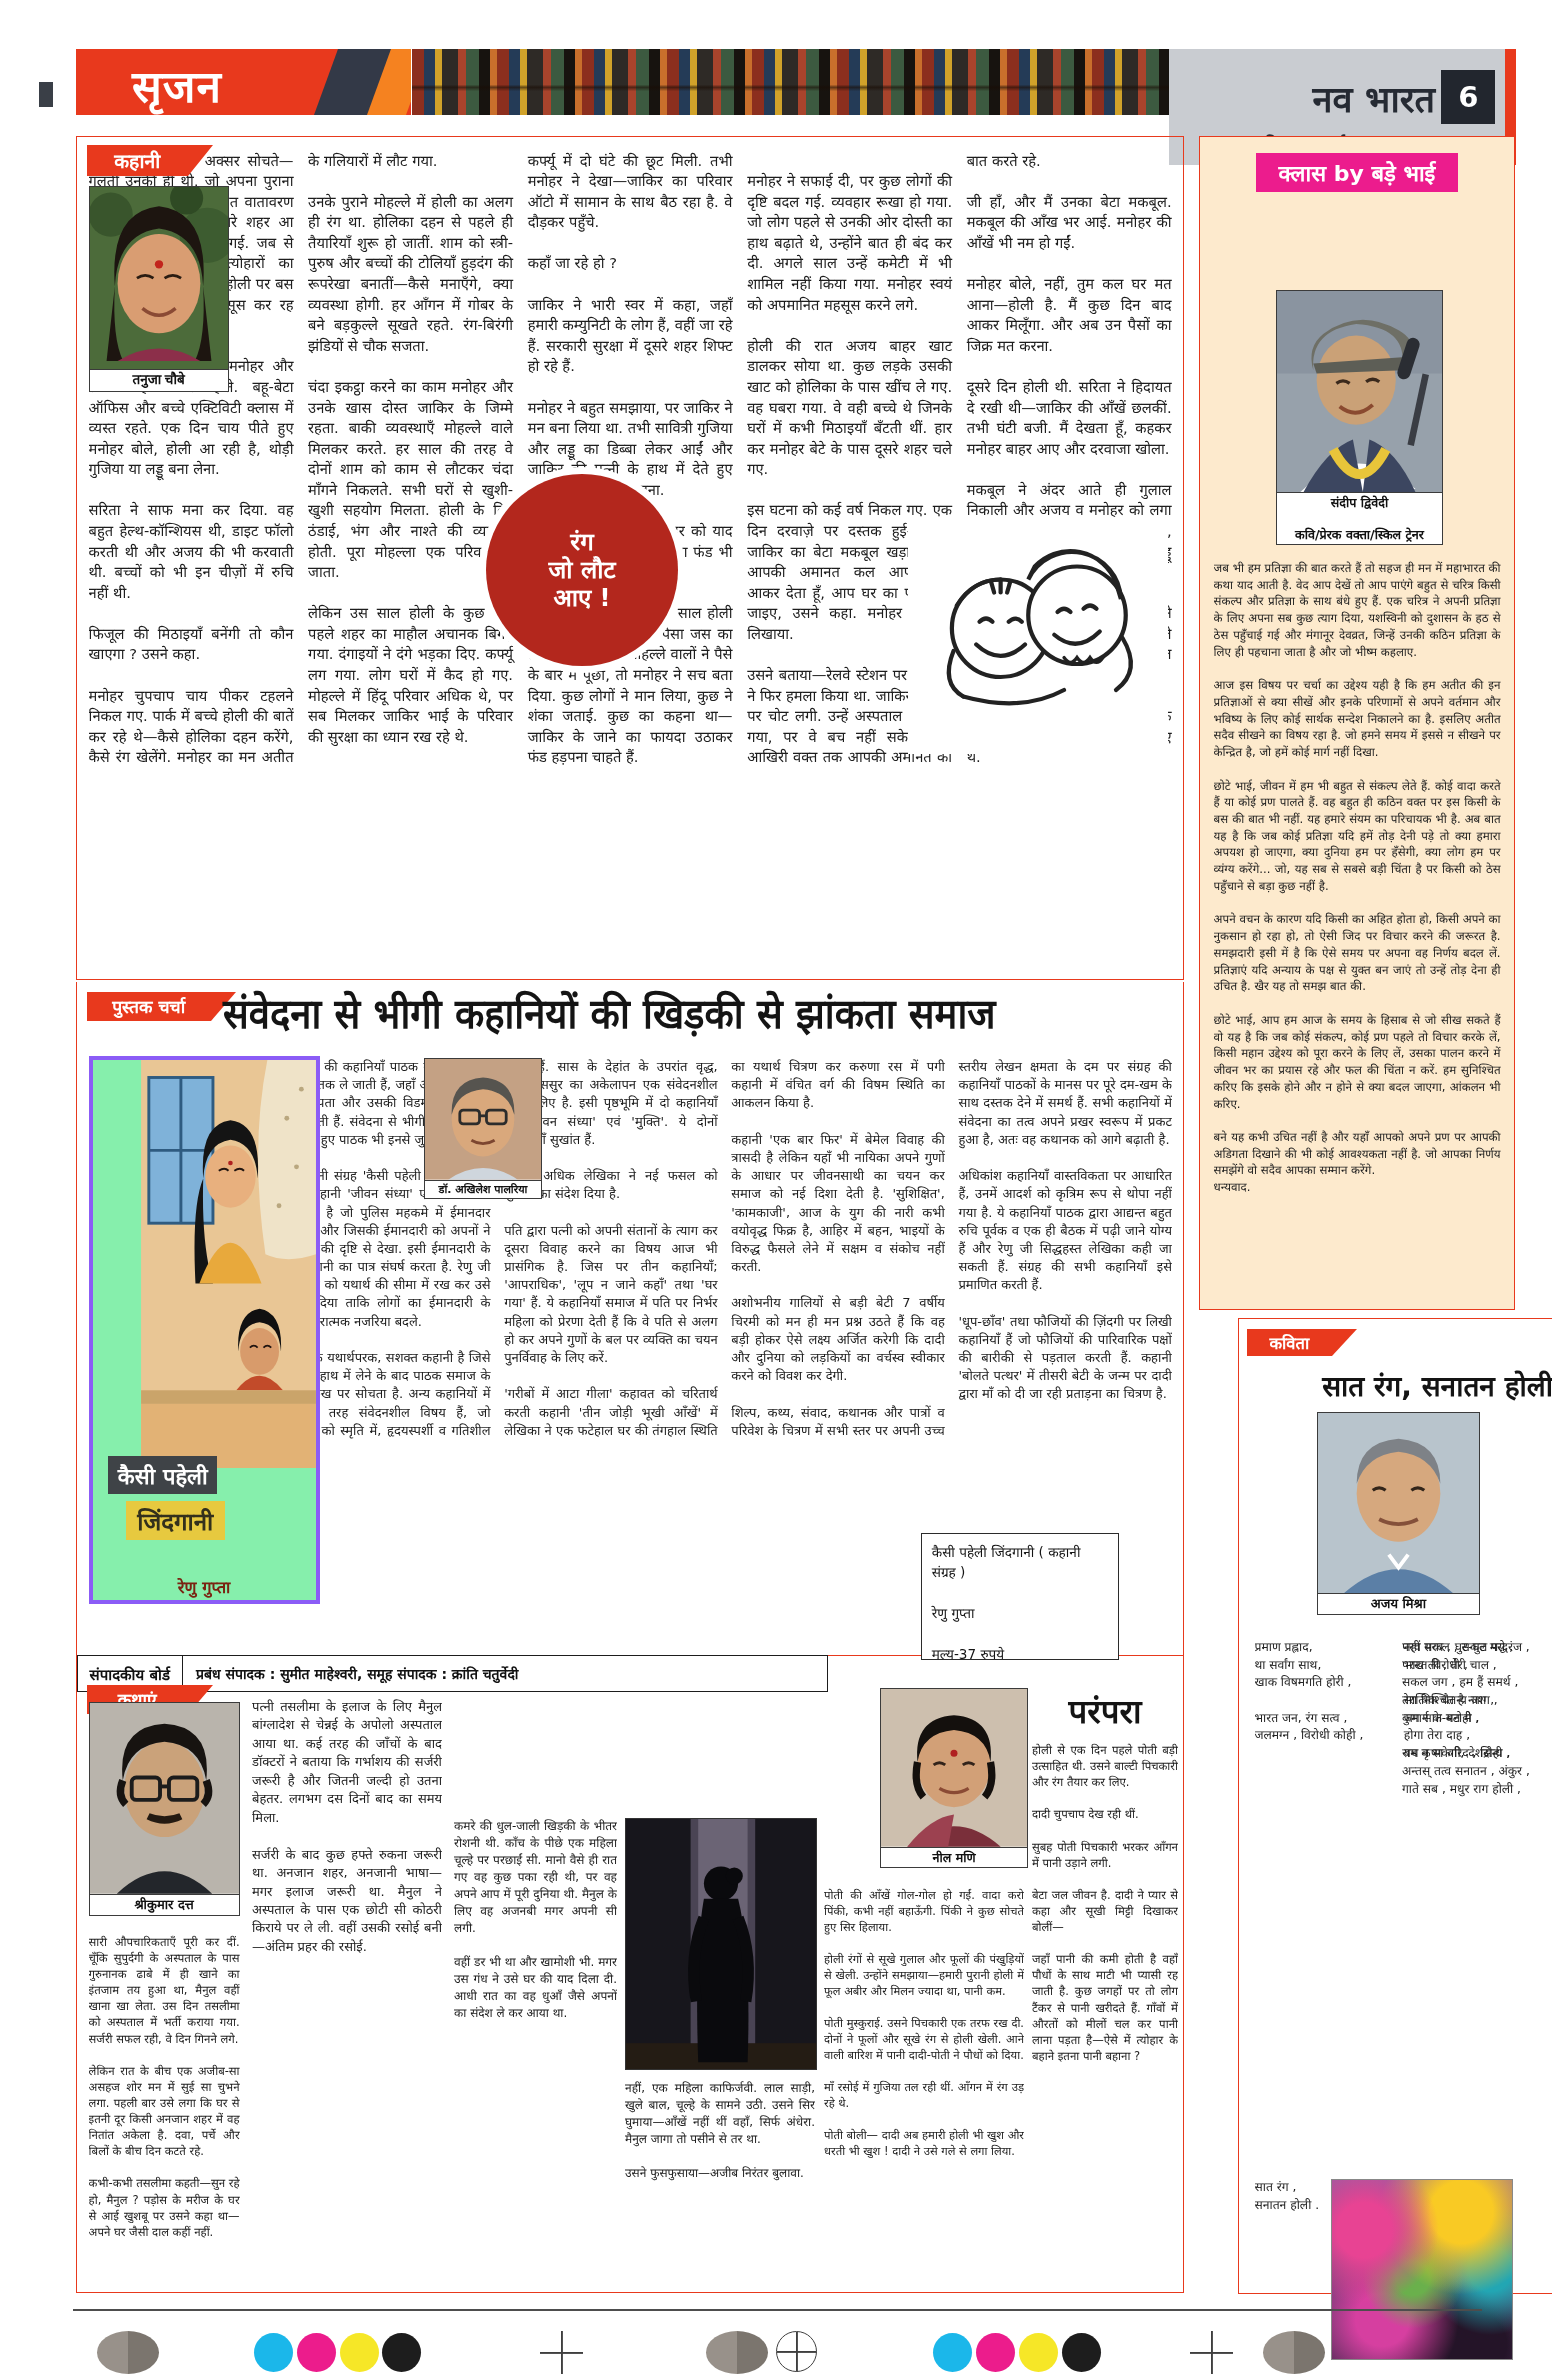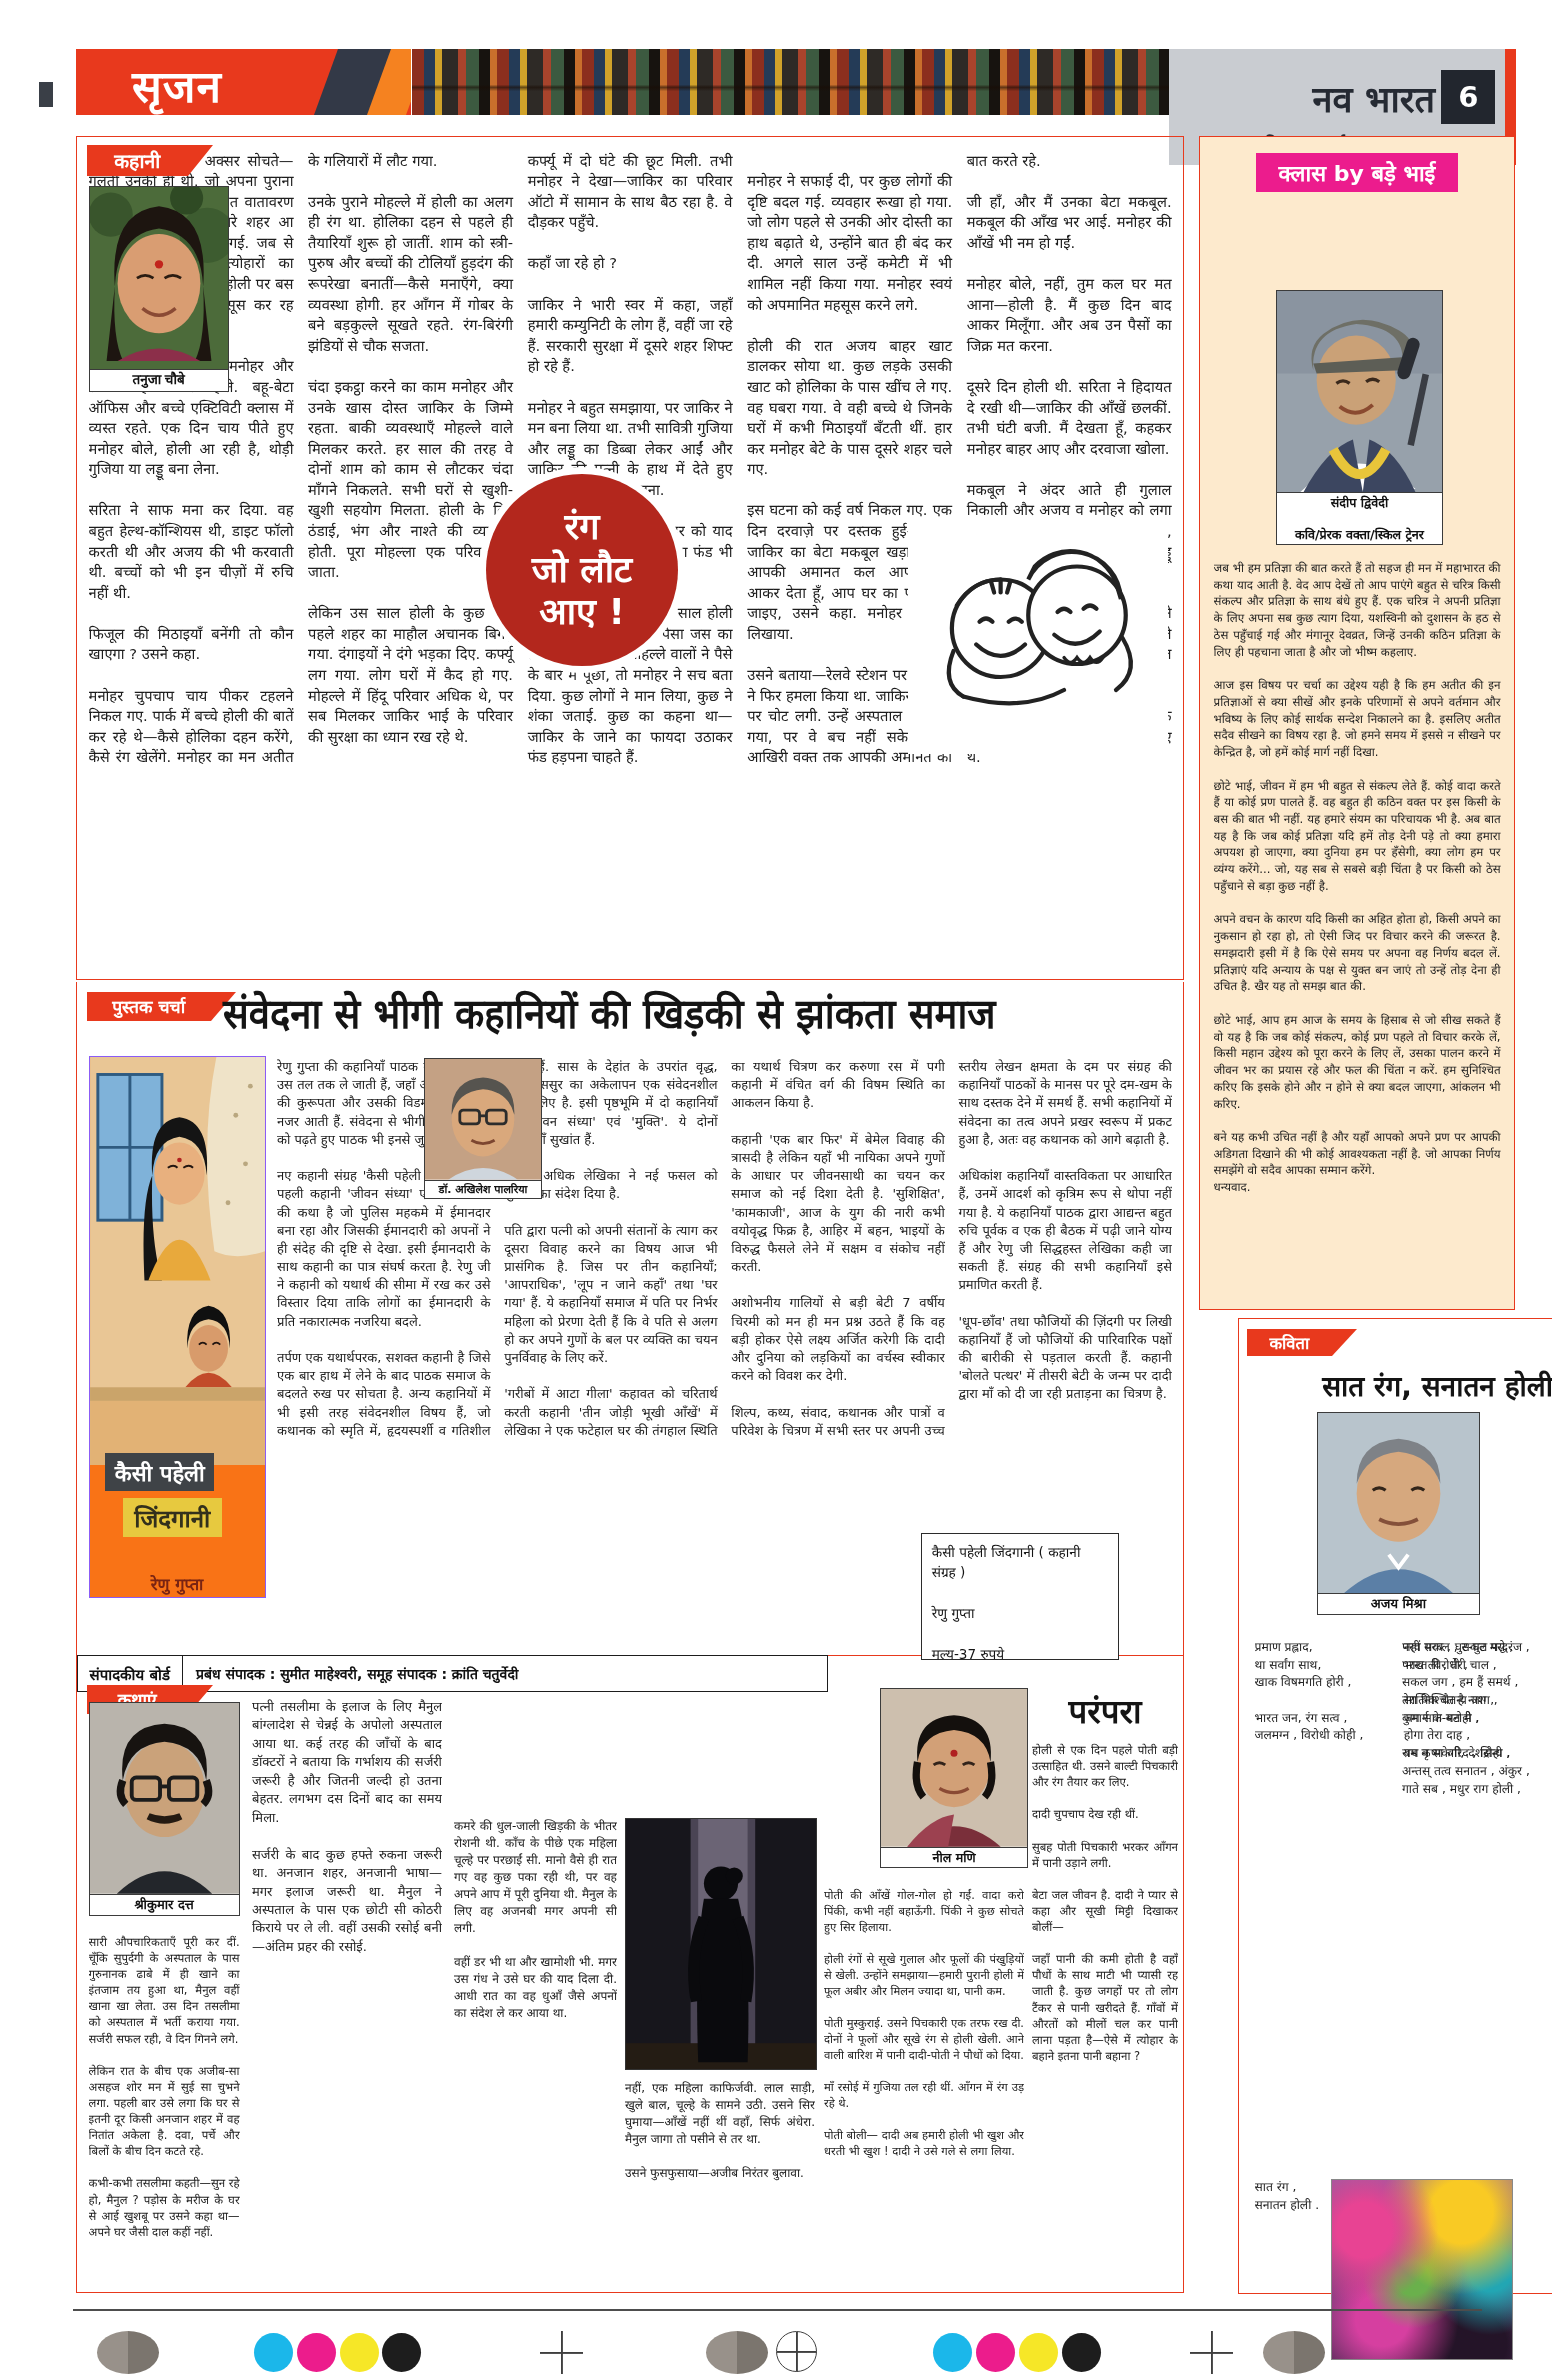--- a/index.html
+++ b/index.html
@@ -39,27 +39,27 @@
   .photo-art{width:100%;display:block;}
   .pcap{border-top:1px solid #3b3b3b;background:#fff;font-weight:bold;text-align:center;color:#111;
     white-space:pre-line;line-height:1.25;padding:1.9px 1.9px;}
   
   .story-text{left:11.6px;top:13.6px;width:1083px;height:815px;column-count:5;column-gap:14.6px;
     font-size:14.7px;line-height:1.4;}
   .title-circle-wrap{left:402px;top:330px;width:206px;height:206px;background:#fff;border-radius:50%;
     display:flex;align-items:center;justify-content:center;}
   .title-circle{width:192px;height:192px;background:#b3271d;border-radius:50%;color:#fff;
     display:flex;align-items:center;justify-content:center;text-align:center;
-    font-size:36px;font-weight:bold;line-height:1.18;white-space:pre-line;}
+    font-size:24px;font-weight:bold;line-height:1.18;white-space:pre-line;}
   .cartoon-wrap{left:831px;top:384px;width:260px;height:233px;background:#fff;}
   
   .review-headline{left:146px;top:1.9px;width:956px;font-size:41px;transform:scaleX(.93);transform-origin:left top;white-space:nowrap;}
   .review-text{left:200px;top:76px;width:895px;height:543px;column-count:4;column-gap:13.6px;
     font-size:13px;line-height:1.4;}
-  .cover{left:11.6px;top:74px;width:175px;height:540px;border:1px solid #8b5cf6;background:#f97316;overflow:hidden;}
+  .cover{left:11.6px;top:74px;width:175px;height:540px;border:4px solid #8b5cf6;background:#86efac;overflow:hidden;padding-left:48px;}
   .cover-t1{position:absolute;left:15.5px;top:396px;background:#3f4347;color:#fff;font-weight:bold;
     font-size:22px;padding:3.9px 9.7px;}
   .cover-t2{position:absolute;left:33px;top:441px;background:#e7c93f;color:#33301c;font-weight:bold;
     font-size:24px;padding:2.9px 11.6px;}
   .cover-author{position:absolute;left:0;bottom:1.9px;width:100%;text-align:center;font-size:16.5px;
     font-weight:bold;color:#7a2412;}
   .info-box{left:800px;top:551px;width:177px;height:109px;border:1.9px solid #2b2b2b;background:#fff;
     padding:7.8px 9.7px;font-size:13.6px;line-height:1.5;color:#151515;white-space:pre-line;overflow:hidden;margin-left:44px;}
   
   .tales-headline{left:375px;top:29px;width:320px;text-align:center;font-size:44px;line-height:1.15;white-space:pre-line;}

